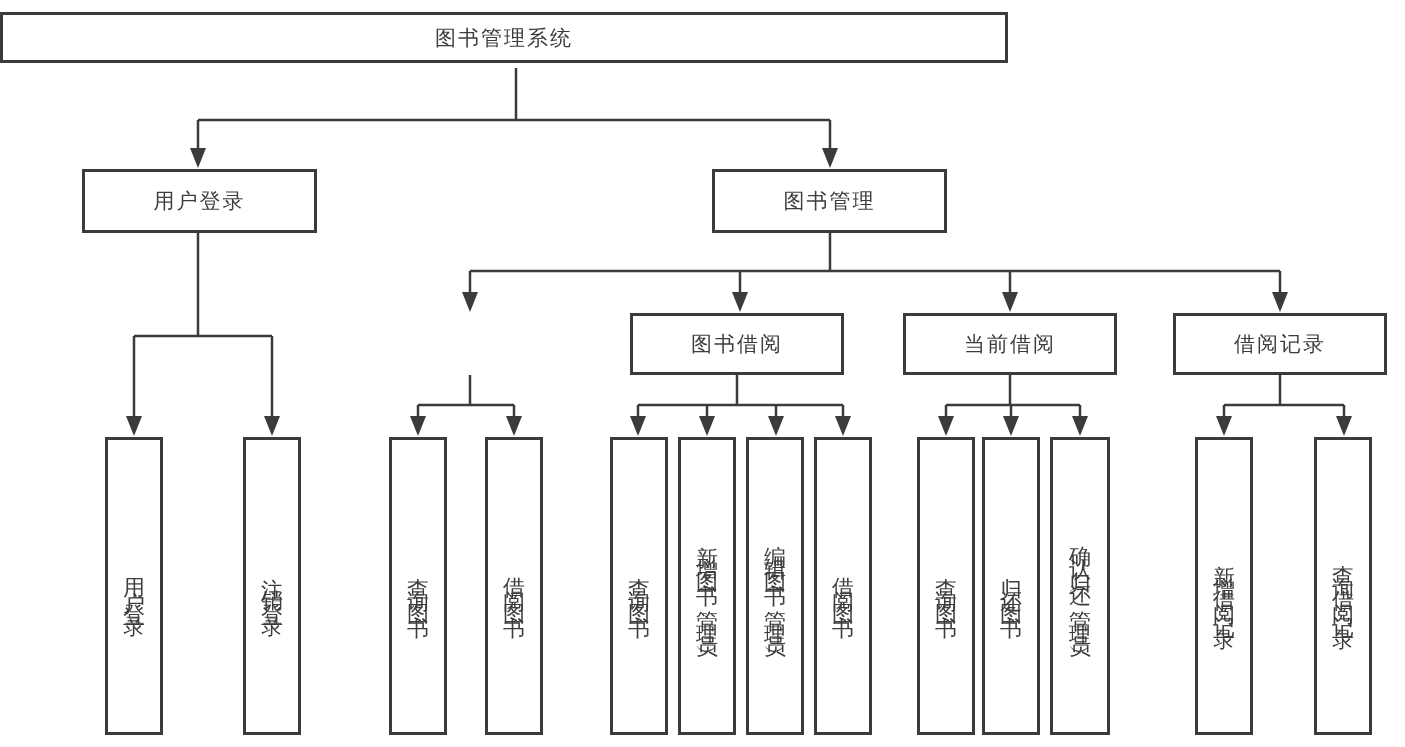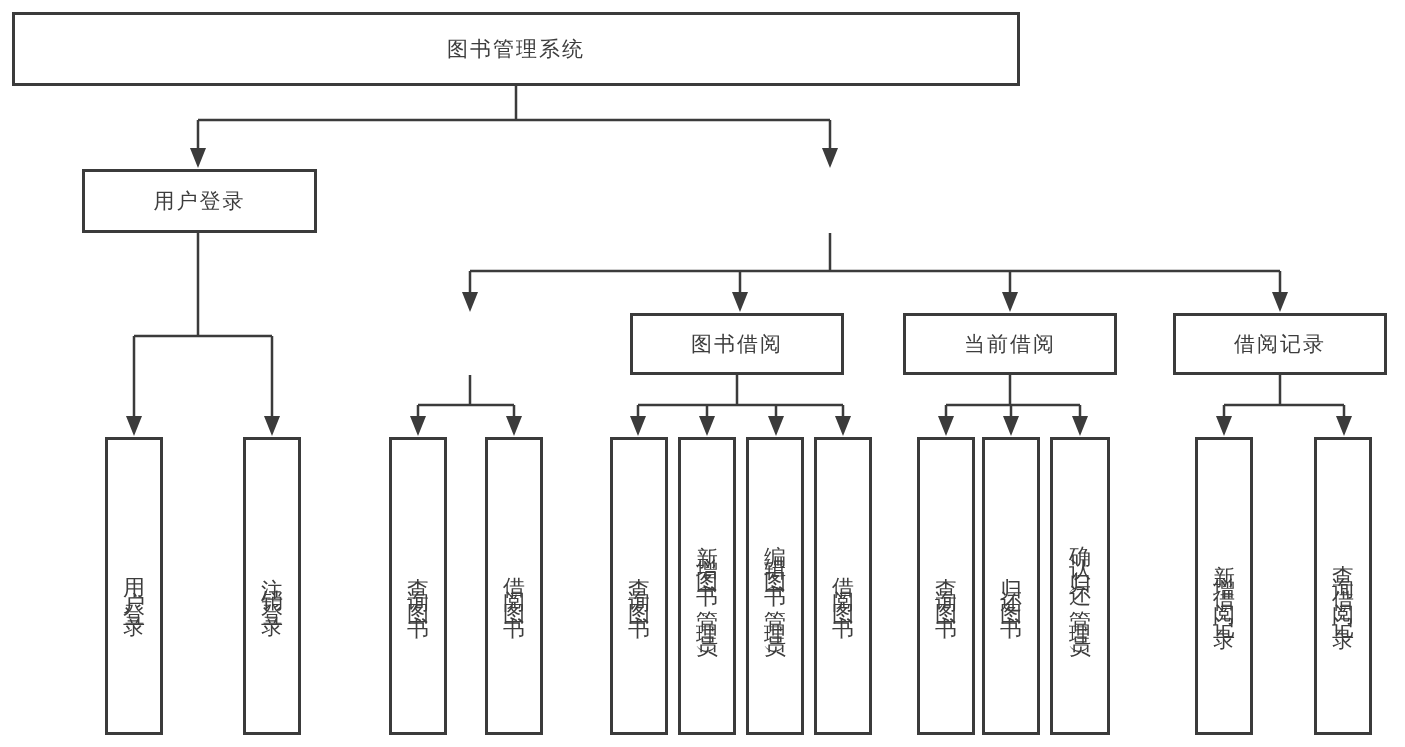--- a/index.html
+++ b/index.html
@@ -17,21 +17,21 @@
   }
   .connectors{position:absolute;left:0;top:0;z-index:0;}
   .connectors .wire{stroke:var(--line);stroke-width:2.5;fill:none;}
   .connectors .arrow{fill:var(--line);stroke:none;}
   .box{
     position:absolute;box-sizing:border-box;background:var(--background);
     border:3px solid var(--box-border);display:flex;align-items:center;justify-content:center;
     z-index:1;
   }
   .h-label{font-size:21px;letter-spacing:2px;white-space:nowrap;}
-  .root-box{left:12px;top:12px;width:1008px;height:74px;}
+  .root-box{left:0;top:12px;width:1008px;height:51px;}
   .l2-box{top:169px;width:235px;height:64px;}
   .l3-box{top:313px;height:62px;width:214px;}
   .leaf{top:437px;width:58px;height:298px;}
   .v-label{
     writing-mode:vertical-rl;text-orientation:mixed;
     font-size:22px;letter-spacing:13px;line-height:1;white-space:nowrap;
   }
   .watermark{
     position:absolute;right:6px;top:711px;z-index:3;
     font-size:22px;color:var(--watermark);opacity:.8;letter-spacing:1px;white-space:nowrap;
@@ -78,20 +78,23 @@
     <polygon class="arrow" points="1336,416 1352,416 1344,436"></polygon>
   </svg>
 
   <div class="box root-box">
     <span class="h-label">图书管理系统</span>
   </div>
 
   <div class="box l2-box" style="left:82px;">
     <span class="h-label">用户登录</span>
   </div>
+  <div class="box l2-box" style="left:712px;">
+    <span class="h-label">图书管理</span>
+  </div>
 
   <div class="box l3-box" style="left:630px;">
     <span class="h-label">图书借阅</span>
   </div>
   <div class="box l3-box" style="left:903px;">
     <span class="h-label">当前借阅</span>
   </div>
   <div class="box l3-box" style="left:1173px;">
     <span class="h-label">借阅记录</span>
   </div>

